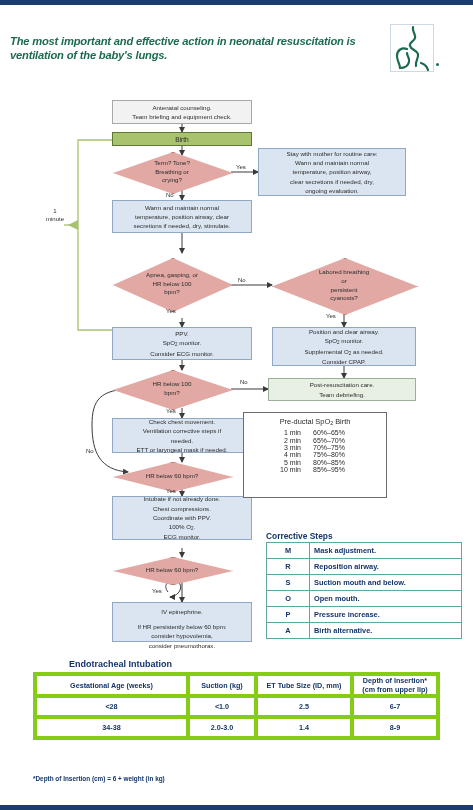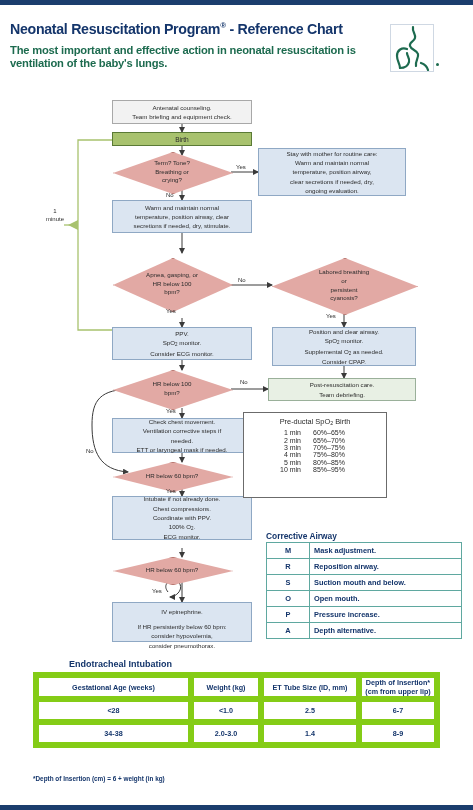--- a/index.html
+++ b/index.html
@@ -9,21 +9,21 @@
     color:#1d3f6e;position:relative;overflow:hidden;
   }
   .page{position:relative;width:473px;height:810px;}
   .topbar{position:absolute;left:0;top:0;width:473px;height:5px;background:#1b3d6d;}
   .botbar{position:absolute;left:0;bottom:0;width:473px;height:5px;background:#1b3d6d;}
 
   
   .header{position:absolute;left:10px;top:22px;width:380px;}
   .title{font-size:14.2px;font-weight:bold;color:#14356b;letter-spacing:-0.3px;line-height:1.1;}
   .title .reg{font-size:8px;vertical-align:super;}
-  .subtitle{font-size:11.2px;font-weight:bold;color:#1d6b4f;line-height:1.22;margin-top:6px;letter-spacing:-0.2px;}
+  .subtitle{font-size:11.2px;font-weight:bold;color:#1d6b4f;line-height:1.22;margin-top:13px;letter-spacing:-0.2px;font-style:italic;}
   .logo{position:absolute;left:390px;top:24px;width:44px;height:48px;border:1px solid #cfd8e3;box-sizing:border-box;}
   .logo svg{display:block;}
   .logo-dot{position:absolute;left:436px;top:63px;width:3px;height:3px;border-radius:50%;background:#1d6b4f;}
 
   
   .fc{position:absolute;left:0;top:0;width:473px;height:810px;pointer-events:none;}
   .node{position:absolute;box-sizing:border-box;display:flex;align-items:center;justify-content:center;text-align:center;}
   .box{
     border:1px solid #8fa8c4;background:#dbe5f1;color:#2b2b2b;
     font-size:6.2px;line-height:1.48;padding:2px 3px;
@@ -60,34 +60,33 @@
 
   
   .cs-title{position:absolute;left:266px;top:531px;font-size:8.4px;font-weight:bold;color:#14356b;}
   .cs{position:absolute;left:266px;top:542px;width:196px;border-collapse:collapse;}
   .cs td{border:1px solid #5fa8a0;font-size:7.4px;font-weight:bold;color:#14356b;height:15px;padding:0 4px;}
   .cs td.k{width:34px;text-align:center;}
 
   
   .et-title{position:absolute;left:33px;top:659px;font-size:9px;font-weight:bold;color:#14356b;padding-left:36px;}
   .et{position:absolute;left:33px;top:672px;width:407px;border-collapse:collapse;}
-  .et th,.et td{border:6px solid #84cc16;font-size:7.2px;font-weight:bold;color:#14356b;text-align:center;height:17px;padding:0 2px;}
+  .et th,.et td{border:4px solid #84cc16;font-size:7.2px;font-weight:bold;color:#14356b;text-align:center;height:17px;padding:0 2px;}
   .et th{font-size:7.2px;}
   .et-note{position:absolute;left:33px;top:775px;font-size:6.4px;font-weight:bold;color:#14356b;}
 </style>
 </head>
 <body>
 
 <div class="page">
 
   <div class="topbar"></div>
   <div class="botbar"></div>
 
   <div class="header">
-    <div class="title"><span>Neonatal Resuscitation Program</span><span class="reg">®</span><span> - Reference Chart</span></div>
     <div class="subtitle">The most important and effective action in neonatal resuscitation is ventilation of the baby's lungs.</div>
   </div>
 
   <div class="logo">
     <svg width="42" height="46" viewBox="0 0 42 46">
       <path d="M22 2 C21 7, 25 9, 24 13 C23 17, 18 17, 19 21 C20 25, 26 25, 27 29 C28 33, 24 36, 25 41" fill="none" stroke="#1d6b4f" stroke-width="2.2" stroke-linecap="round"></path>
       <path d="M16 24 C11 22, 6 25, 6 31 C6 36, 9 39, 9 43" fill="none" stroke="#1d6b4f" stroke-width="2.2" stroke-linecap="round"></path>
       <path d="M9 43 C13 43, 17 41, 18 37 C19 33, 16 31, 16 28" fill="none" stroke="#1d6b4f" stroke-width="2.2" stroke-linecap="round"></path>
       <path d="M30 38 C33 39, 36 41, 37 45" fill="none" stroke="#1d6b4f" stroke-width="2.2" stroke-linecap="round"></path>
     </svg>
@@ -274,21 +273,21 @@
             <td class="v">80%–85%</td>
           </tr>
         <tr>
             <td class="t">10 min</td>
             <td class="v">85%–95%</td>
           </tr>
       </tbody>
     </table>
   </div>
 
-  <div class="cs-title">Corrective Airway</div>
+  <div class="cs-title">Corrective Steps</div>
   <table class="cs">
     <tbody>
       <tr>
           <td class="k">M</td>
           <td>Mask adjustment.</td>
         </tr>
       <tr>
           <td class="k">R</td>
           <td>Reposition airway.</td>
         </tr>
@@ -299,31 +298,31 @@
       <tr>
           <td class="k">O</td>
           <td>Open mouth.</td>
         </tr>
       <tr>
           <td class="k">P</td>
           <td>Pressure increase.</td>
         </tr>
       <tr>
           <td class="k">A</td>
-          <td>Depth alternative.</td>
+          <td>Birth alternative.</td>
         </tr>
     </tbody>
   </table>
 
   <div class="et-title">Endotracheal Intubation</div>
   <table class="et">
     <thead>
       <tr>
         <th style="width:145px">Gestational Age (weeks)</th>
-        <th style="width:60px">Weight (kg)</th>
+        <th style="width:60px">Suction (kg)</th>
         <th style="width:88px">ET Tube Size (ID, mm)</th>
         <th>Depth of Insertion* (cm from upper lip)</th>
       </tr>
     </thead>
     <tbody>
       <tr>
           <td>&lt;28</td>
           <td>&lt;1.0</td>
           <td>2.5</td>
           <td>6-7</td>

